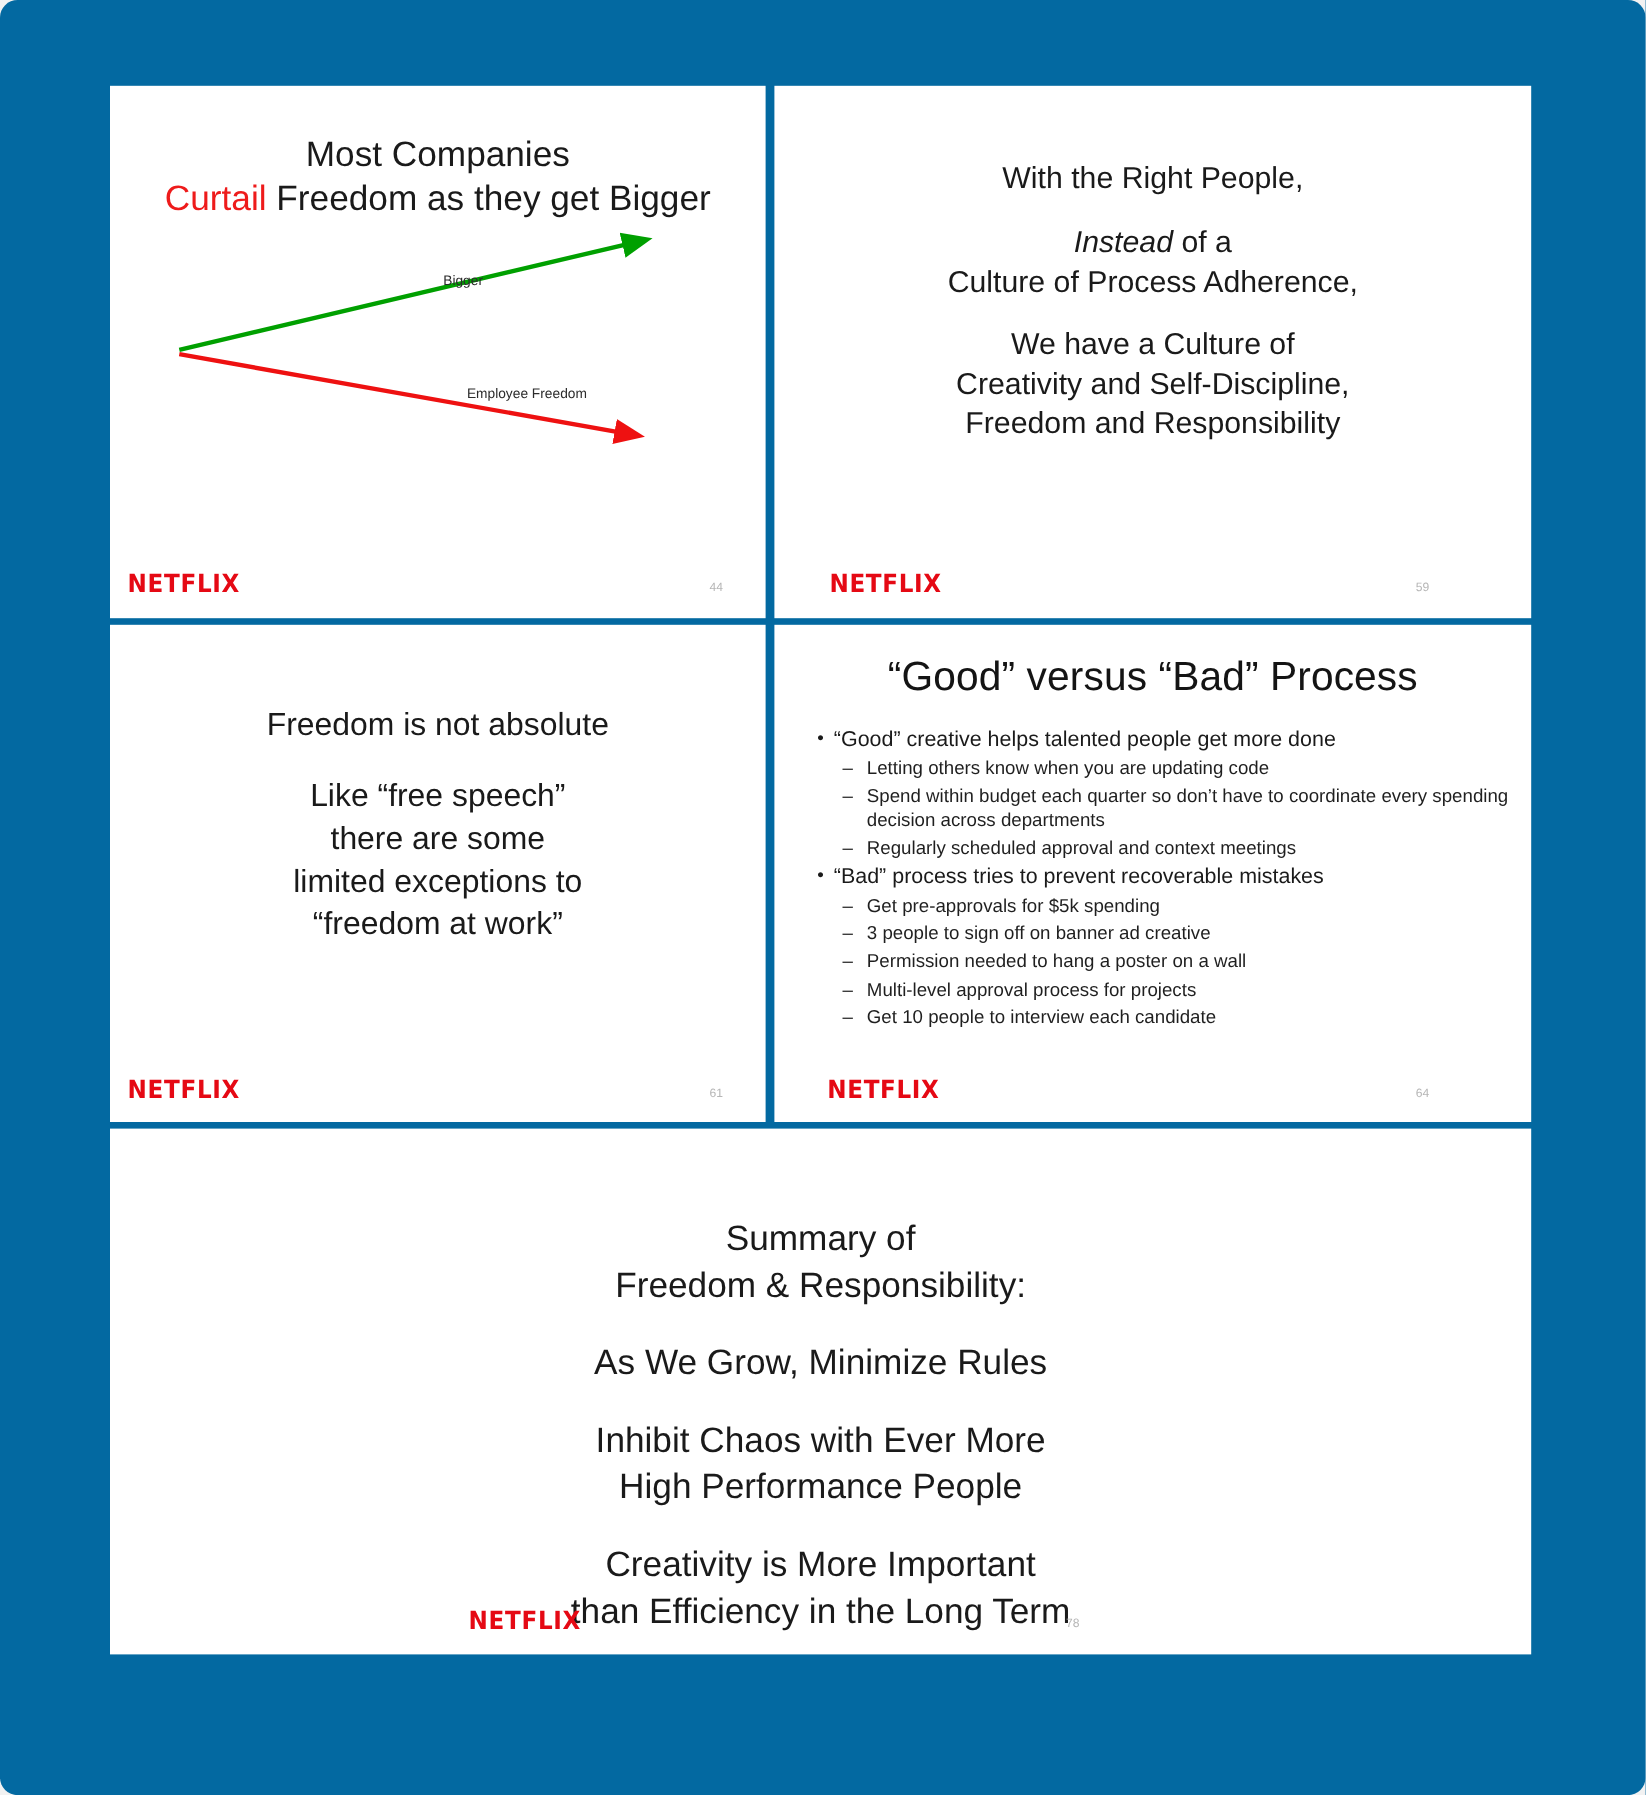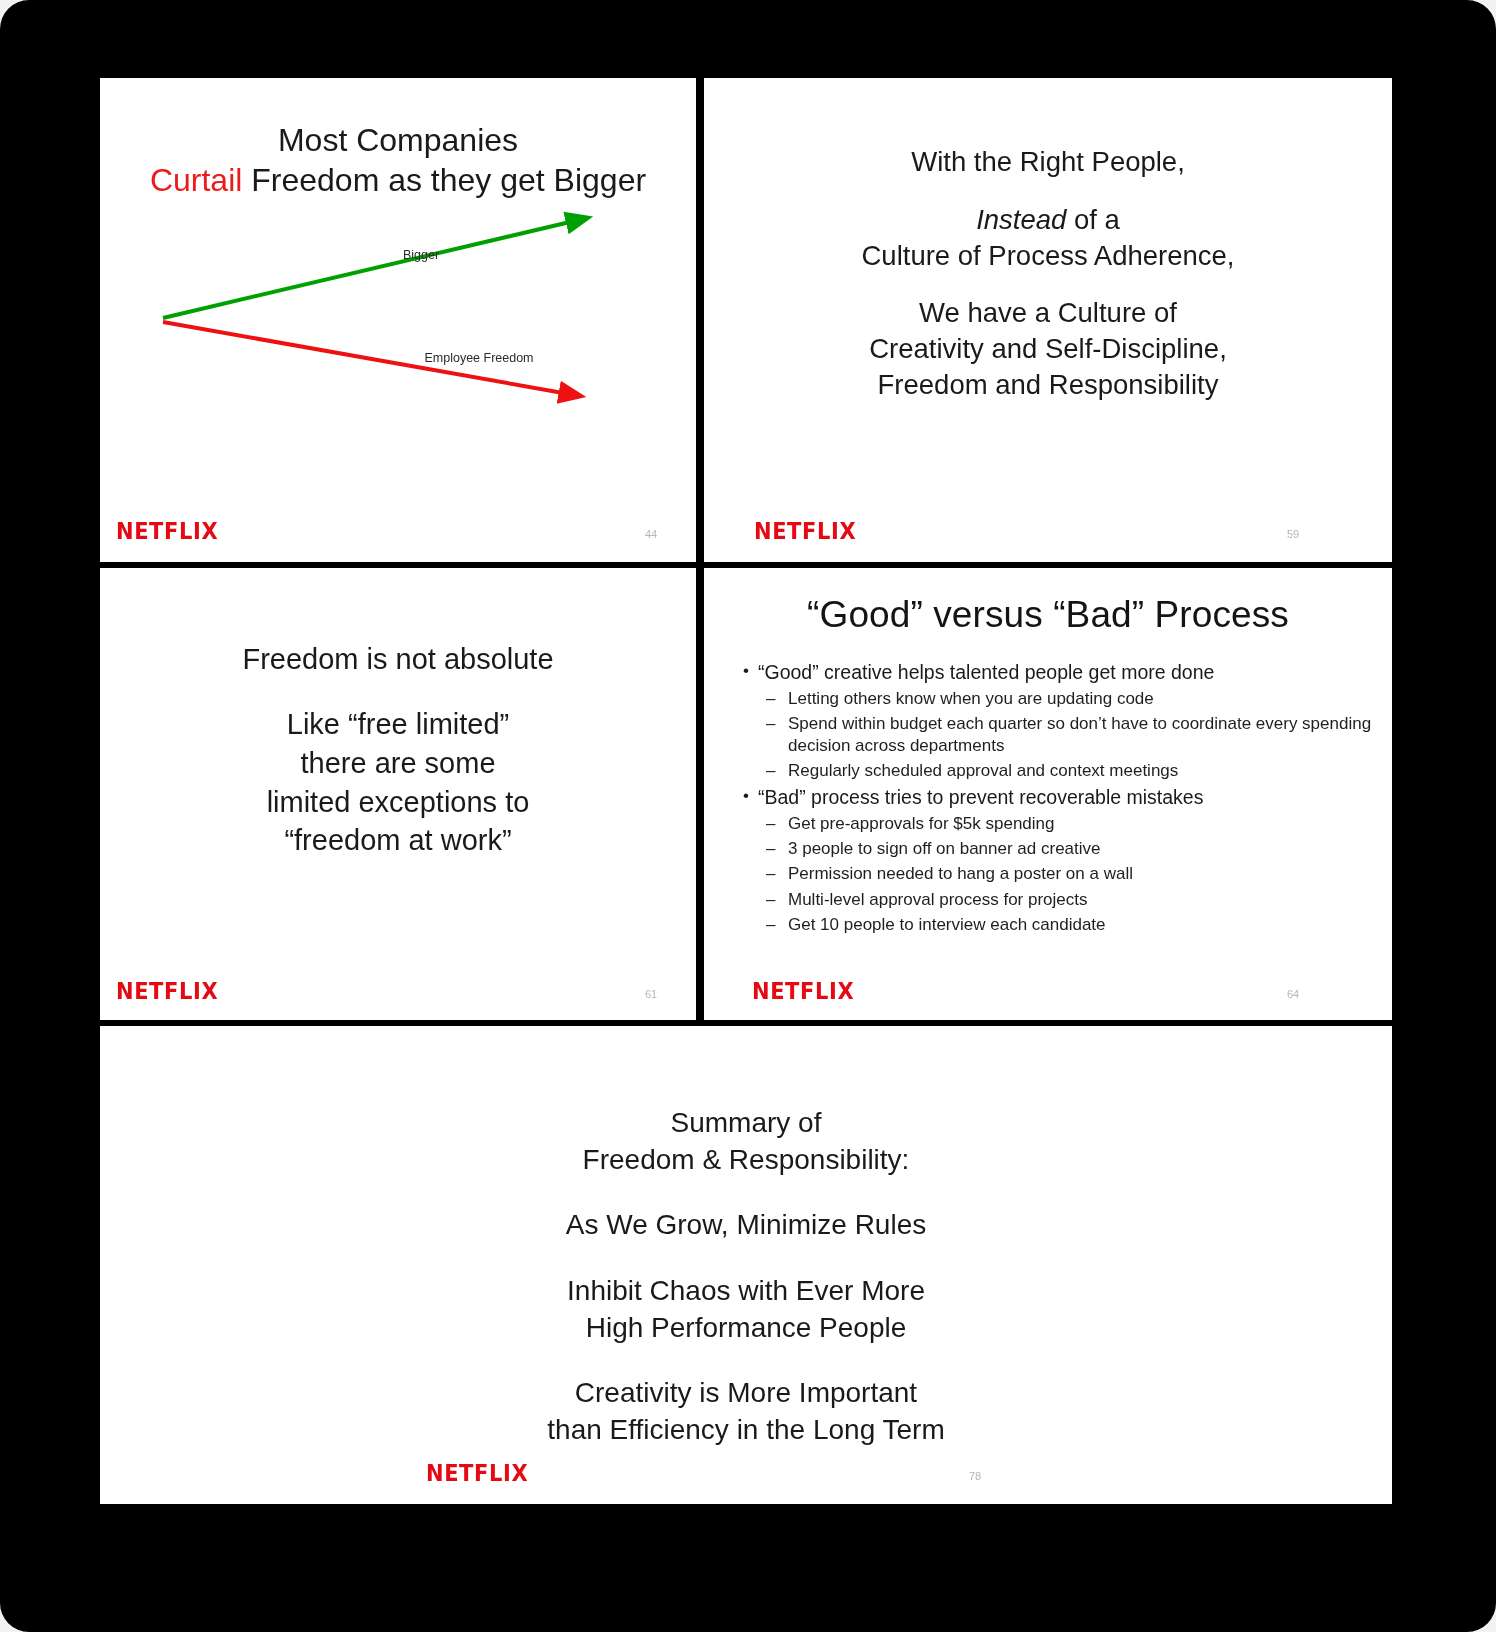--- a/index.html
+++ b/index.html
@@ -10,22 +10,22 @@
     width: 1496px;
     height: 1632px;
     background: #f2f2f2;
     font-family: "Liberation Sans", sans-serif;
     overflow: hidden;
   }
   .page {
     position: relative;
     width: 1496px;
     height: 1632px;
-    background: #000000;
-    border-radius: 29px;
+    background: #0369a1;
+    border-radius: 16px;
   }
   .deck {
     position: absolute;
     left: 100px;
     top: 78px;
     width: 1292px;
     height: 1426px;
   }
   .slide {
     position: absolute;
@@ -68,21 +68,21 @@
   .ital { font-style: italic; }
 
   .t61 {
     font-size: 29px;
     padding-top: 72px;
     line-height: 1.34;
   }
   .t61 .spacer { display: block; height: 26px; }
 
   .t78 {
-    font-size: 28px;
+    font-size: 32px;
     padding-top: 78px;
     line-height: 1.33;
   }
   .t78 .spacer { display: block; height: 28px; }
 
   
   .diagram {
     position: absolute;
     left: 0;
     top: 118px;
@@ -225,21 +225,21 @@
         <div>Freedom and Responsibility</div>
       </div>
       <div class="netflix-logo f59">NETFLIX</div>
       <div class="page-num n59">59</div>
     </div>
 
     <div class="slide s-61">
       <div class="title-block t61">
         <div>Freedom is not absolute</div>
         <span class="spacer"></span>
-        <div>Like “free limited”</div>
+        <div>Like “free speech”</div>
         <div>there are some</div>
         <div>limited exceptions to</div>
         <div>“freedom at work”</div>
       </div>
       <div class="netflix-logo f61">NETFLIX</div>
       <div class="page-num n61">61</div>
     </div>
 
     <div class="slide s-64">
       <div class="s64-title">“Good” versus “Bad” Process</div>

